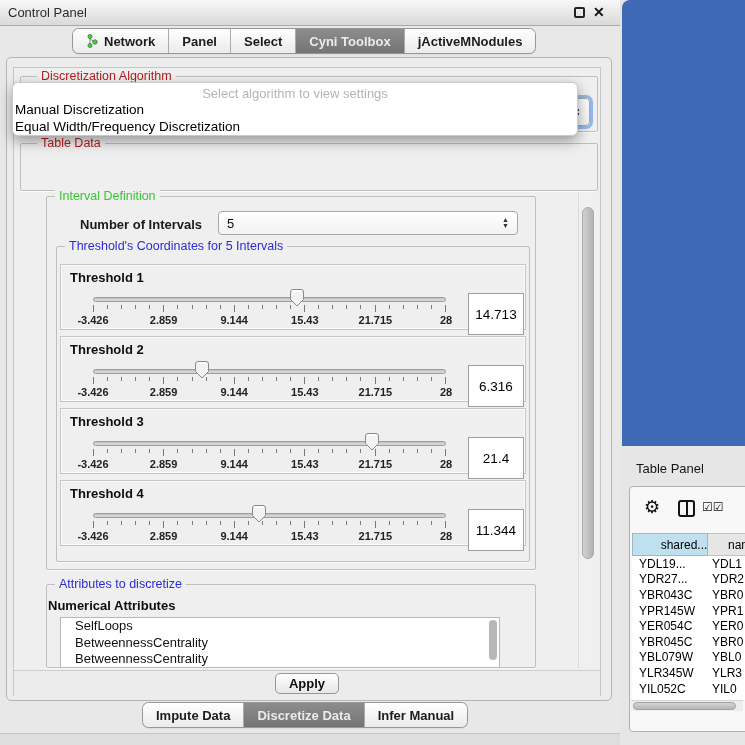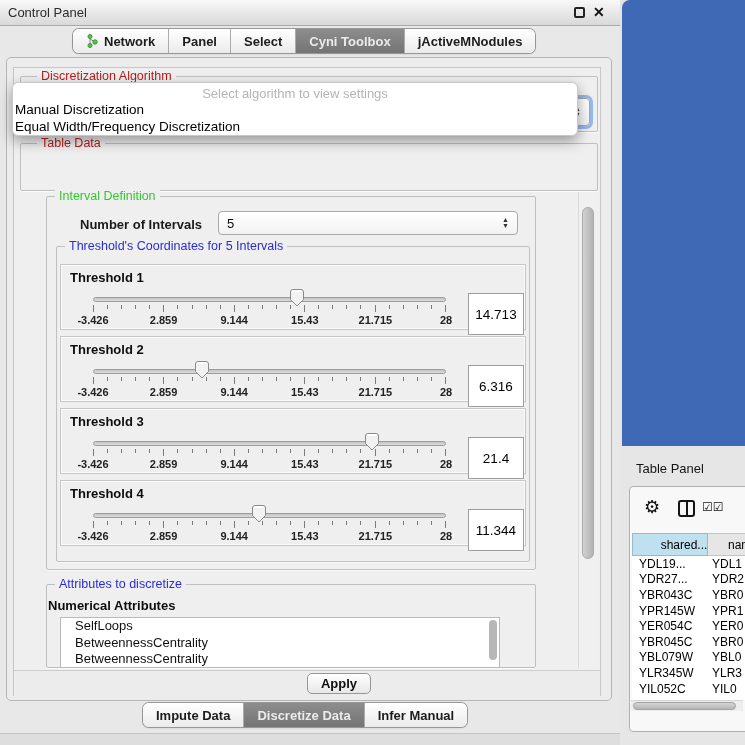--- a/index.html
+++ b/index.html
@@ -74,21 +74,21 @@
   #attr-list{position:absolute;left:60px;top:617px;width:440px;height:51px;background:#fff;
     border:1px solid #b9b9b9;overflow:hidden;font-size:13px;z-index:5;}
   .attr-item{padding-left:14px;line-height:16.5px;color:#101010;white-space:nowrap;}
   .attr-scroll{position:absolute;left:489px;top:620px;width:8px;height:40px;background:#b7b7b7;border-radius:4px;z-index:6;}
 
   
   .apply-strip{position:absolute;left:14px;top:670px;width:586px;height:26px;background:#ececec;border-top:1px solid #cecece;z-index:8;}
   .apply-btn{position:absolute;left:50%;transform:translateX(-50%);top:2px;width:64px;height:21px;
     background:linear-gradient(#ffffff,#e7e7e7);border:1px solid #979797;border-radius:5px;
     font-size:13px;font-weight:bold;color:#0d0d0d;display:flex;align-items:center;justify-content:center;
-    font-family:"Liberation Sans",sans-serif;margin-left:32px;}
+    font-family:"Liberation Sans",sans-serif;}
 
   
   .v-scroll-track{position:absolute;left:578px;top:192px;width:20px;height:476px;background:#f0f0f0;
     border-left:1px solid #dadada;z-index:7;}
   .v-scroll-thumb{position:absolute;left:3px;top:15px;width:12px;height:352px;border-radius:6px;
     background:linear-gradient(90deg,#d2d2d2,#b2b2b2);border:1px solid #ababab;}
 
   
   .net-frame{position:absolute;left:622px;top:0;width:123px;height:446px;background:#3f69b5;border-top-left-radius:8px;}
 

